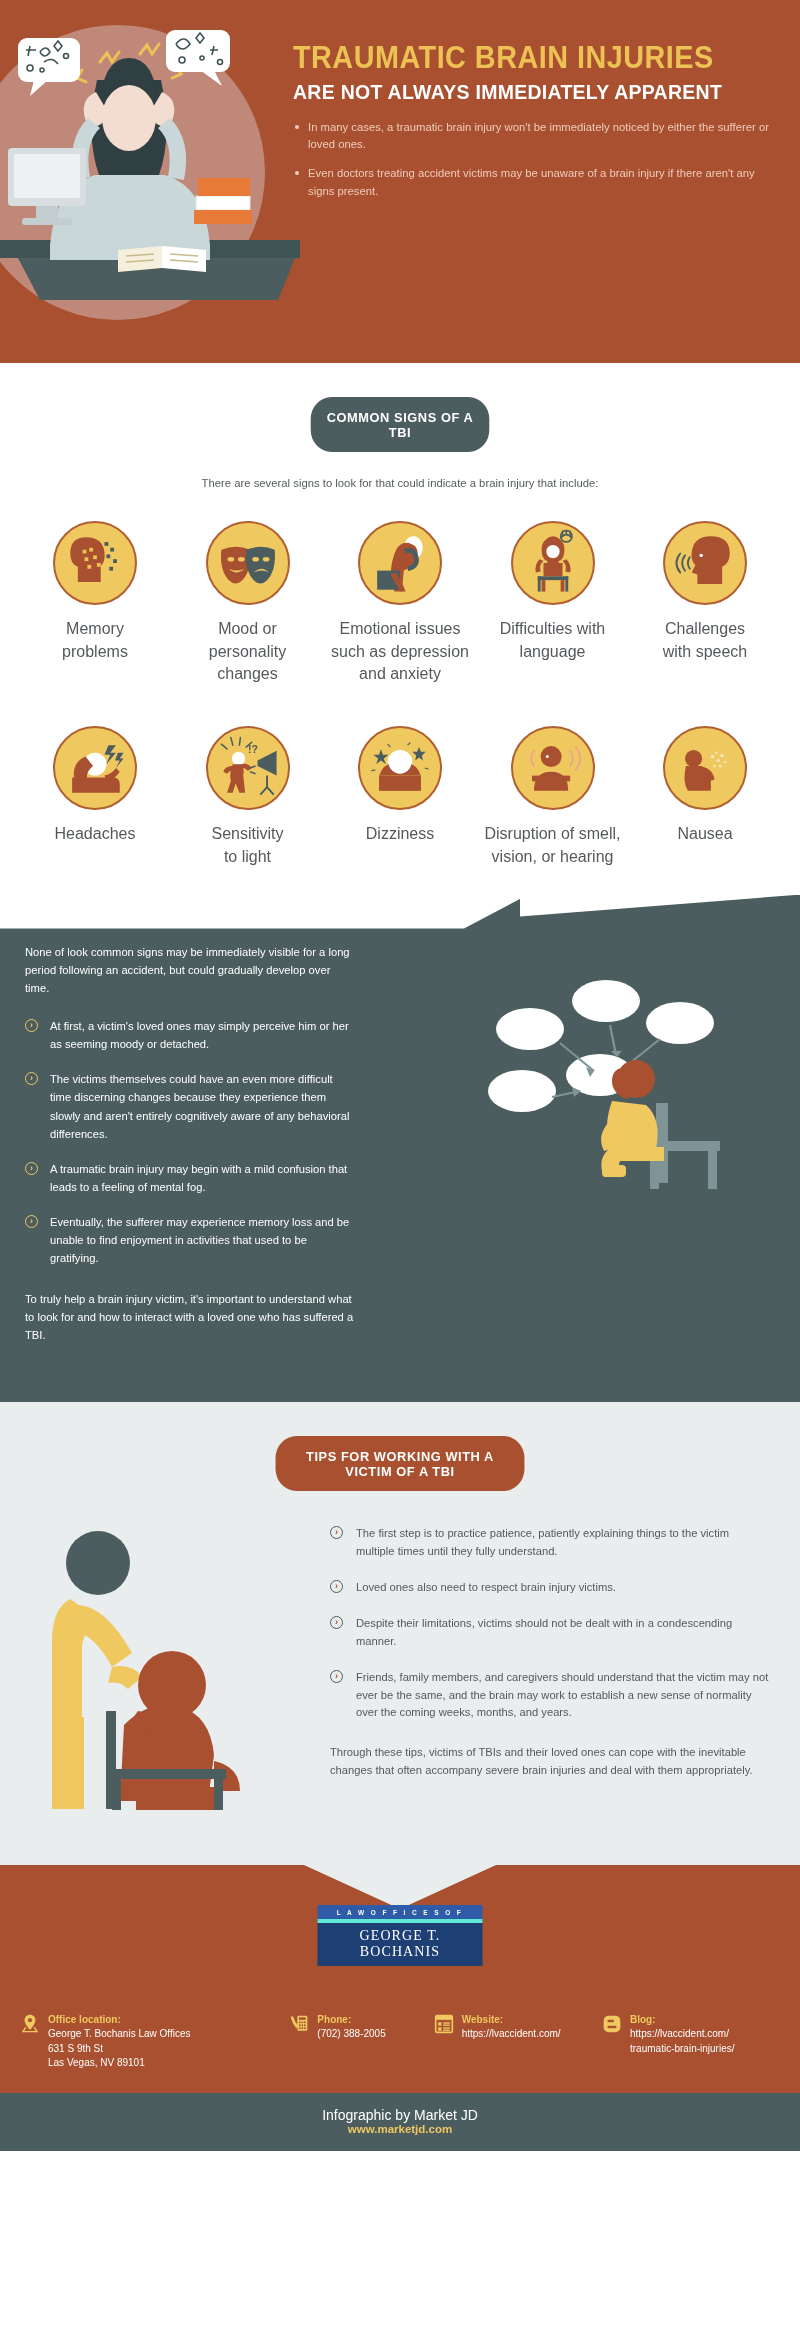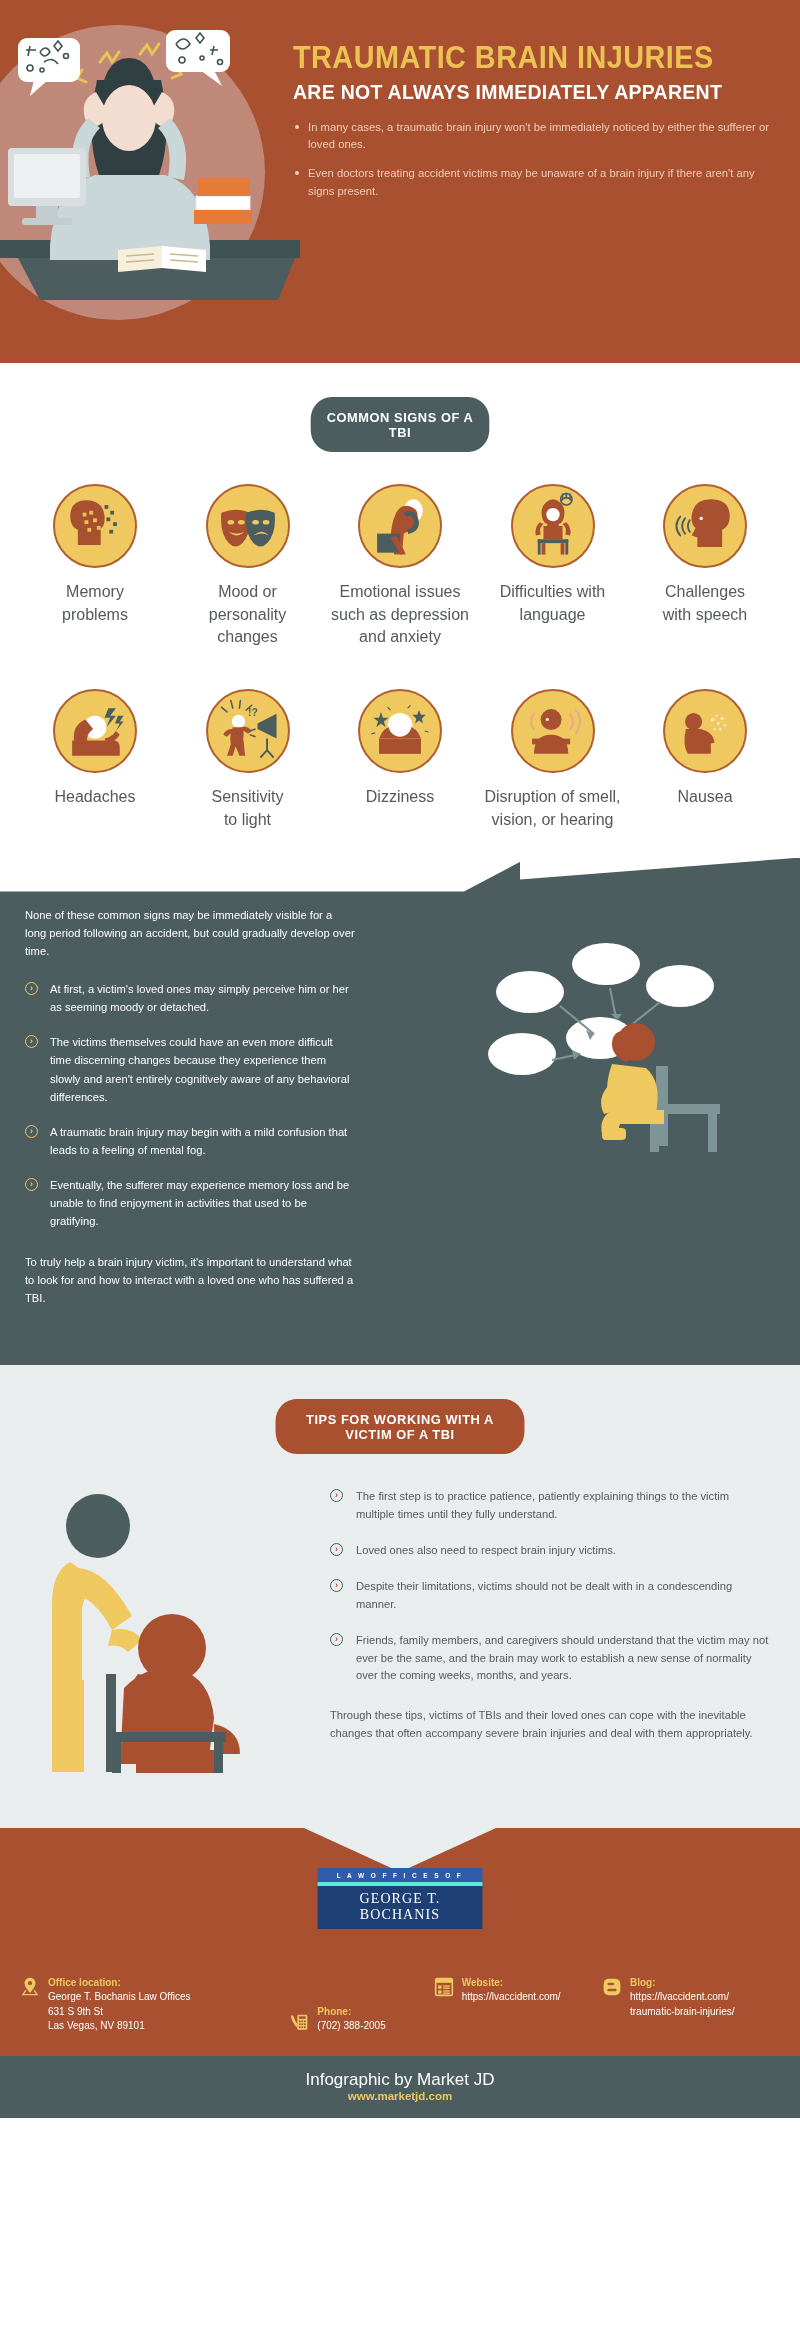--- a/index.html
+++ b/index.html
@@ -259,21 +259,21 @@
   }
 
   
   .contact {
     background: #a8502f;
     padding: 18px 20px 22px;
     display: flex;
   }
   .contact-col { display: flex; align-items: flex-start; }
   .c1 { width: 280px; }
-  .c2 { width: 150px; align-items: flex-end; }
+  .c2 { width: 150px; }
   .c3 { width: 175px; }
   .c4 { width: 185px; }
   .c-ico {
     width: 20px; height: 22px;
     margin-right: 8px;
     flex: 0 0 20px;
     color: #f0c860;
   }
   .c-head {
     color: #f0c860;
@@ -286,21 +286,21 @@
     font-size: 10px;
     line-height: 1.45;
   }
 
   
   .footer {
     background: #4b5d5e;
     text-align: center;
     padding: 14px 0 16px;
   }
-  .f1 { color: #ffffff; font-size: 17px; }
+  .f1 { color: #ffffff; font-size: 14px; }
   .f2 { color: #f0c860; font-size: 11.5px; font-weight: bold; }
 </style>
 </head>
 <body>
 
 <div class="page">
 
   <section class="hero">
     <div class="hero-circle"></div>
 
@@ -376,20 +376,21 @@
       <div class="hero-sub">ARE NOT ALWAYS IMMEDIATELY APPARENT</div>
       <ul class="hero-list">
         <li>In many cases, a traumatic brain injury won't be immediately noticed by either the sufferer or loved ones.</li>
         <li>Even doctors treating accident victims may be unaware of a brain injury if there aren't any signs present.</li>
       </ul>
     </div>
   </section>
 
   <section class="signs">
     <div class="pill">COMMON SIGNS OF A TBI</div>
+    <div class="signs-intro">There are several signs to look for that could indicate a brain injury that include:</div>
 
     <div class="icon-grid">
 
       <div class="icon-cell">
         <div class="icon-disc">
           <svg viewBox="0 0 84 84">
             <path d="M24 62 l0 -16 q-8 -3 -8 -14 q0 -17 17 -17 q17 0 19 16 q1 10 -4 14 l0 17 z" fill="#a8502f"></path>
             <g fill="#edc254">
               <rect x="29" y="28" width="4" height="4"></rect>
                 <rect x="36" y="26" width="4" height="4"></rect>
@@ -619,21 +620,21 @@
           <circle cx="176" cy="128" r="19" fill="#a8502f"></circle>
           <path d="M152 150 q-10 28 0 48 l44 0 q6 -30 -10 -44 z" fill="#f0c860"></path>
           <path d="M150 170 q-14 14 -6 30 l14 -4 q-4 -12 4 -20 z" fill="#f0c860"></path>
           <rect x="152" y="196" width="52" height="14" fill="#f0c860"></rect>
           <path d="M152 196 q-16 10 -8 30 l16 -4 q-4 -12 6 -18 z" fill="#f0c860"></path>
           <rect x="142" y="214" width="24" height="12" rx="4" fill="#f0c860"></rect>
           <path d="M166 148 q-14 -6 -14 -18 q0 -14 16 -14 l2 30 z" fill="#a8502f"></path>
         </svg>
 
         <div class="dark-text">
-          <div class="dark-lead">None of these common signs may be immediately visible for a long period following an accident, but could gradually develop over time.</div>
+          <div class="dark-lead">None of look common signs may be immediately visible for a long period following an accident, but could gradually develop over time.</div>
           <ul class="dark-list">
             <li>
               <span class="chev">›</span>
               <span>At first, a victim's loved ones may simply perceive him or her as seeming moody or detached.</span>
             </li>
             <li>
               <span class="chev">›</span>
               <span>The victims themselves could have an even more difficult time discerning changes because they experience them slowly and aren't entirely cognitively aware of any behavioral differences.</span>
             </li>
             <li>

